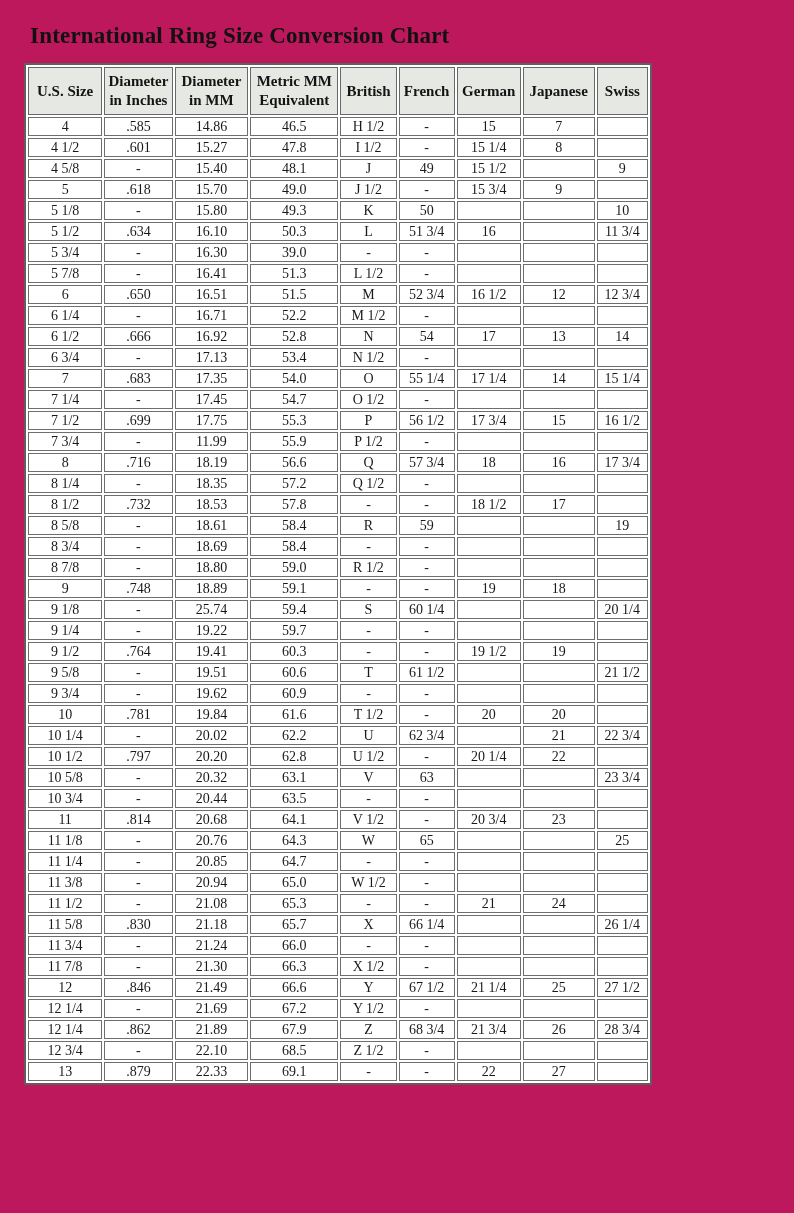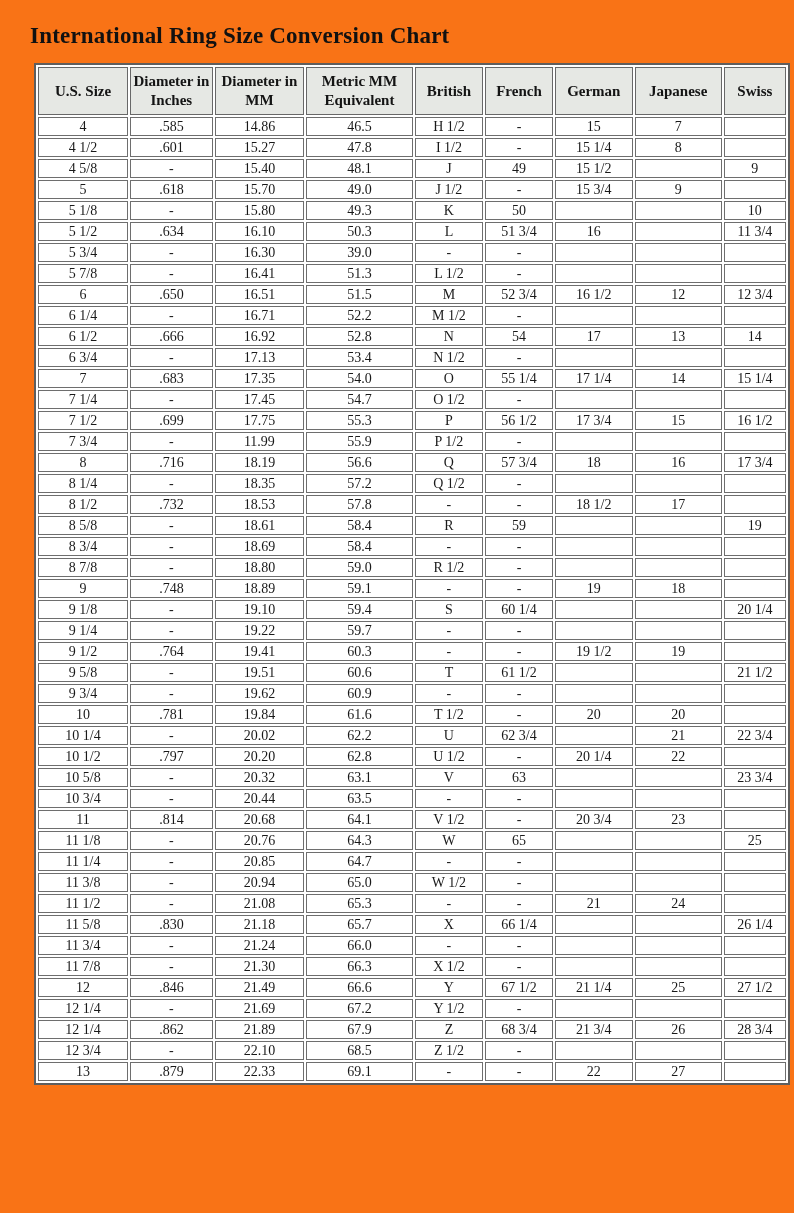--- a/index.html
+++ b/index.html
@@ -9,37 +9,37 @@
     width: 794px;
   }
   body {
     font-family: "Liberation Serif", "DejaVu Serif", serif;
     color: #151515;
   }
   .page {
     position: relative;
     width: 794px;
     height: 1213px;
-    background: #f97316;
+    background: #be185d;
     overflow: hidden;
   }
   .page-title {
     position: absolute;
     left: 30px;
     top: 8px;
     font-size: 23px;
     font-weight: bold;
     letter-spacing: 0.2px;
     color: #111111;
   }
   table.ring-table {
     position: absolute;
-    left: 34px;
+    left: 24px;
     top: 63px;
-    width: 756px;
+    width: 628px;
     border-collapse: separate;
     border-spacing: 2px;
     table-layout: fixed;
     background: #ffffff;
     border: 2px solid #5e5e5e;
   }
   table.ring-table th {
     background: #e6e8e4;
     border: 1px solid #686868;
     font-size: 15px;
@@ -355,21 +355,21 @@
           <td>59.1</td>
           <td>-</td>
           <td>-</td>
           <td>19</td>
           <td>18</td>
           <td></td>
         </tr>
         <tr>
           <td>9 1/8</td>
           <td>-</td>
-          <td>19.10</td>
+          <td>25.74</td>
           <td>59.4</td>
           <td>S</td>
           <td>60 1/4</td>
           <td></td>
           <td></td>
           <td>20 1/4</td>
         </tr>
         <tr>
           <td>9 1/4</td>
           <td>-</td>

